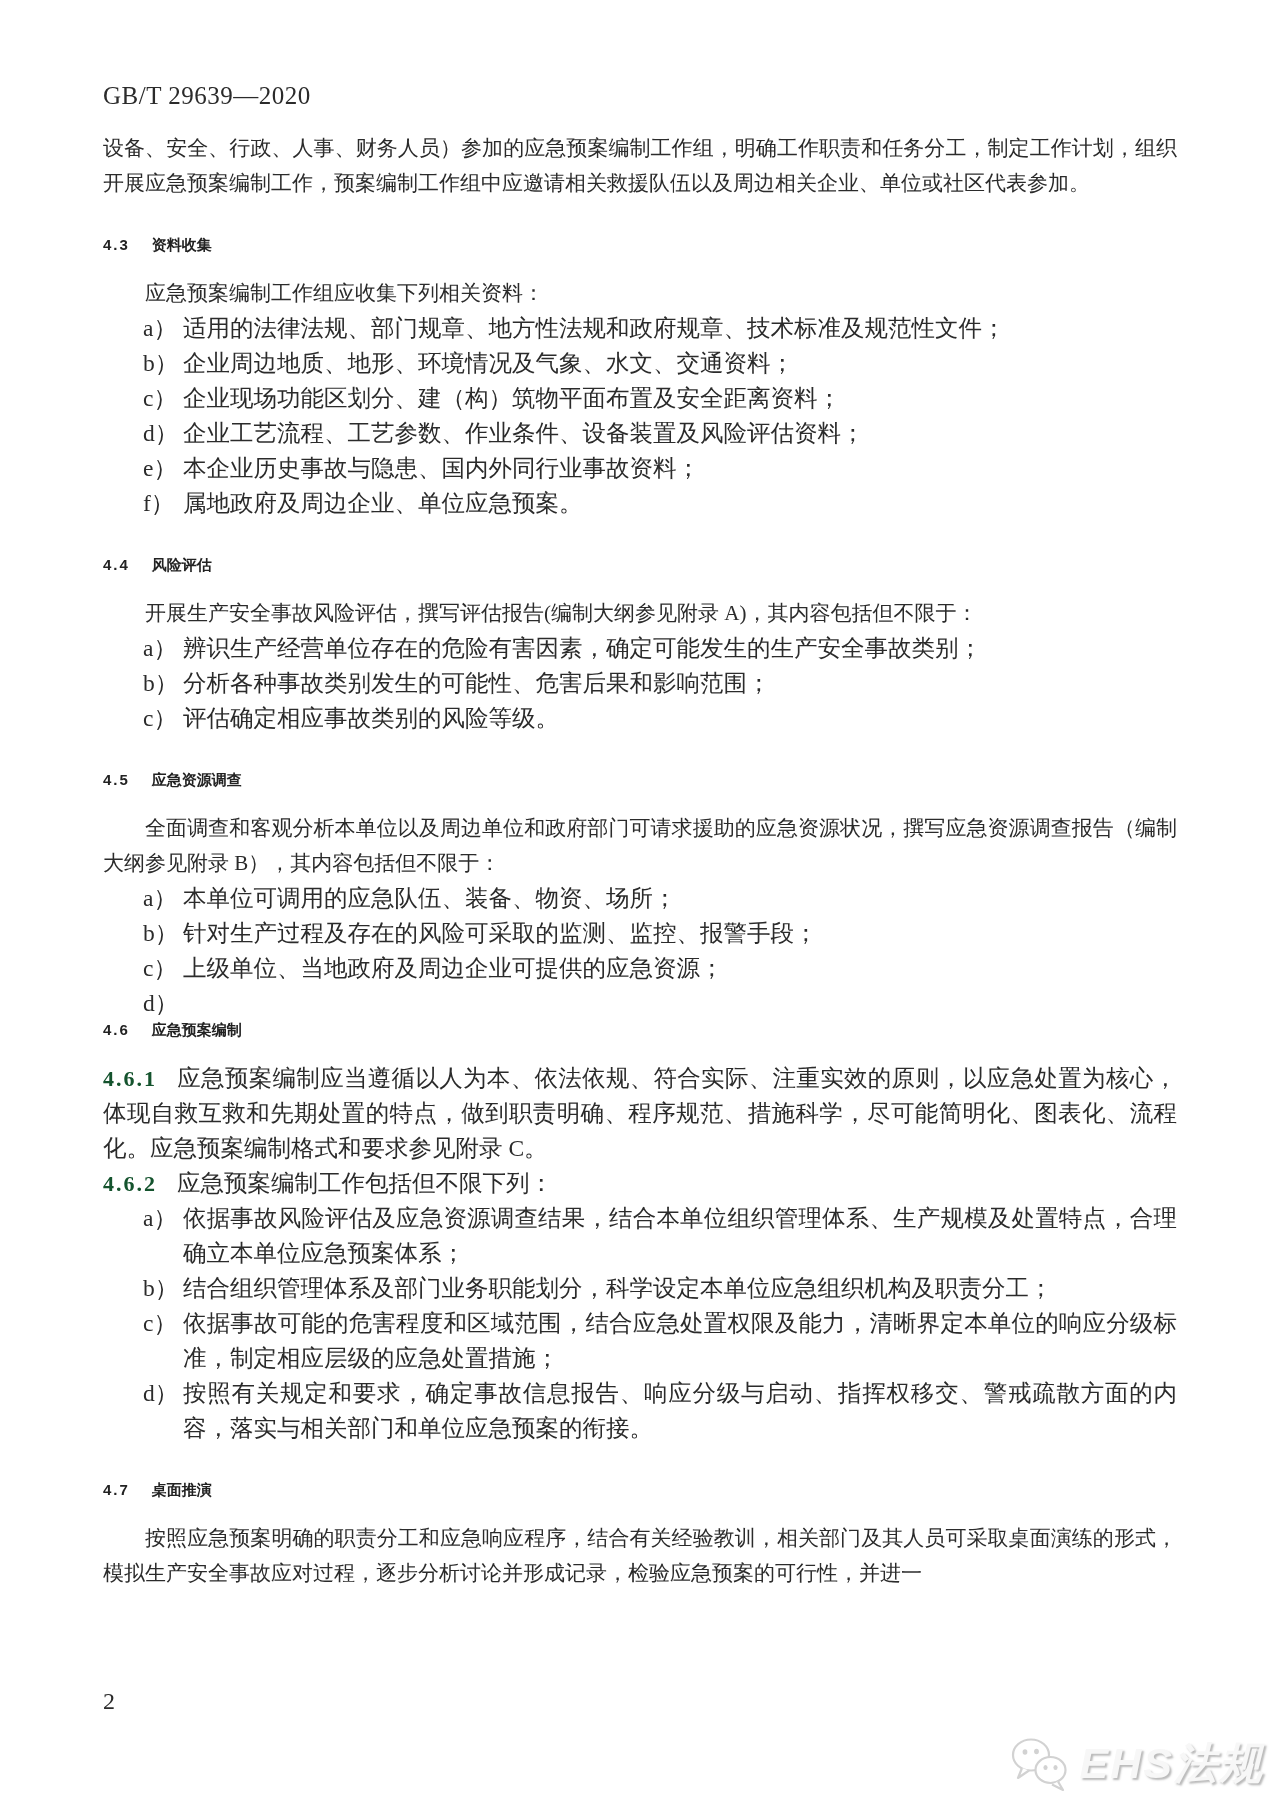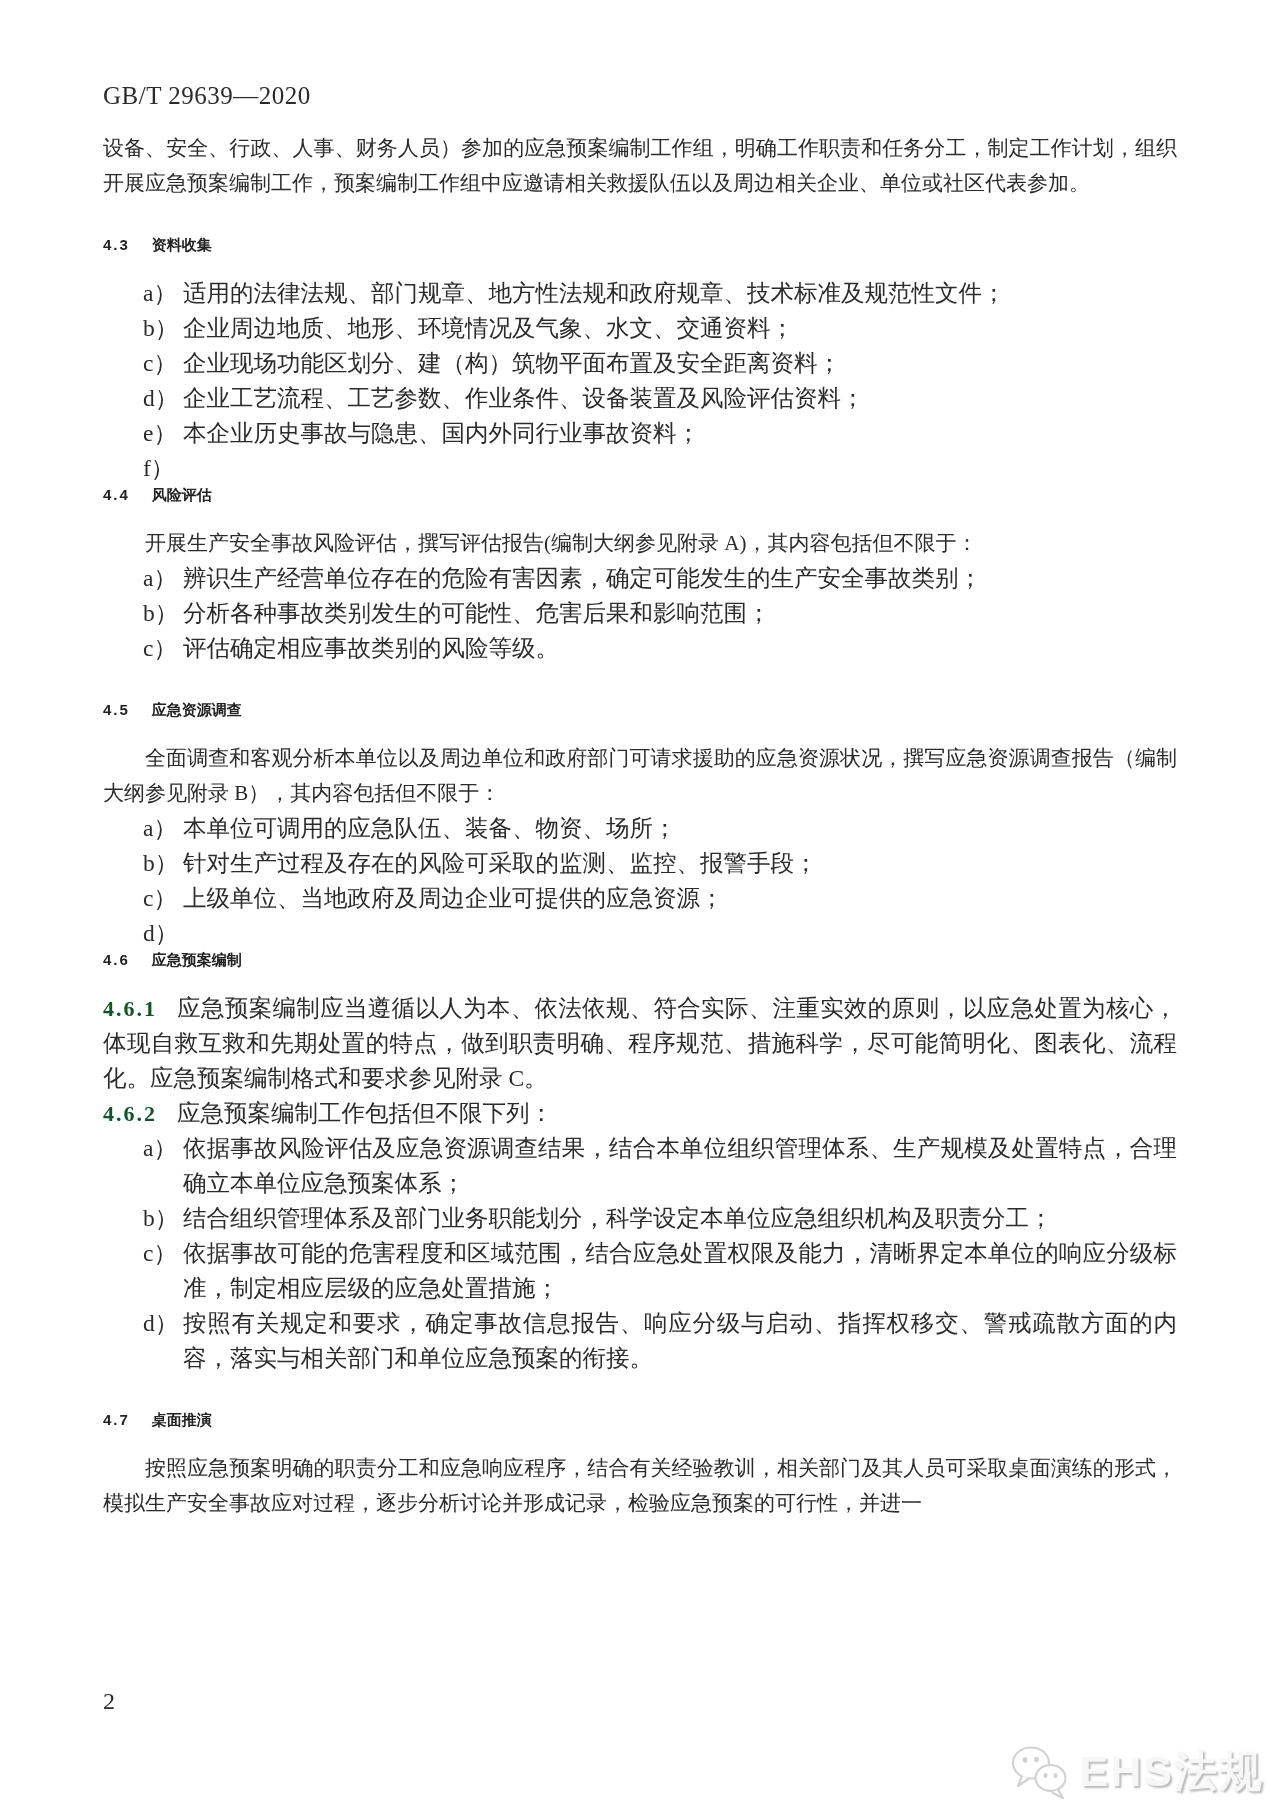--- a/index.html
+++ b/index.html
@@ -60,24 +60,25 @@
     text-align: justify;
   }
   .li .marker { position: absolute; left: 40px; top: 0; }
   .page-number {
     position: absolute;
     left: 103px; top: 1688px;
     font-size: 24px;
   }
   .watermark {
     position: absolute;
-    right: 16px; bottom: 8px;
+    right: 16px; bottom: 16px;
     display: flex;
     align-items: flex-start;
     white-space: nowrap;
+    font-style: italic;
   }
   .watermark .wm-icon { margin-right: 10px; }
   .watermark .wm-label {
     font-family: "Liberation Sans", "DejaVu Sans", sans-serif;
     font-weight: bold;
     font-size: 43px;
     color: #f7f7f7;
     text-shadow: 2px 2px 2px rgba(130,130,130,0.55), -1px -1px 0 #ffffff;
     letter-spacing: 2px;
   }
@@ -87,26 +88,27 @@
 
 <div class="page">
 
   <header>
     <div class="std-number">GB/T 29639—2020</div>
   </header>
 
   <main class="doc-body">
       <p class="para">设备、安全、行政、人事、财务人员）参加的应急预案编制工作组，明确工作职责和任务分工，制定工作计划，组织开展应急预案编制工作，预案编制工作组中应邀请相关救援队伍以及周边相关企业、单位或社区代表参加。</p>
       <h2 class="heading"><span class="hnum">4.3</span><span class="htitle">资料收集</span></h2>
+      <p class="para indent">应急预案编制工作组应收集下列相关资料：</p>
       <div class="li"><span class="marker">a）</span><span>适用的法律法规、部门规章、地方性法规和政府规章、技术标准及规范性文件；</span></div>
       <div class="li"><span class="marker">b）</span><span>企业周边地质、地形、环境情况及气象、水文、交通资料；</span></div>
       <div class="li"><span class="marker">c）</span><span>企业现场功能区划分、建（构）筑物平面布置及安全距离资料；</span></div>
       <div class="li"><span class="marker">d）</span><span>企业工艺流程、工艺参数、作业条件、设备装置及风险评估资料；</span></div>
       <div class="li"><span class="marker">e）</span><span>本企业历史事故与隐患、国内外同行业事故资料；</span></div>
-      <div class="li"><span class="marker">f）</span></div>
+      <div class="li"><span class="marker">f）</span><span>属地政府及周边企业、单位应急预案。</span></div>
       <h2 class="heading"><span class="hnum">4.4</span><span class="htitle">风险评估</span></h2>
       <p class="para indent">开展生产安全事故风险评估，撰写评估报告(编制大纲参见附录 A)，其内容包括但不限于：</p>
       <div class="li"><span class="marker">a）</span><span>辨识生产经营单位存在的危险有害因素，确定可能发生的生产安全事故类别；</span></div>
       <div class="li"><span class="marker">b）</span><span>分析各种事故类别发生的可能性、危害后果和影响范围；</span></div>
       <div class="li"><span class="marker">c）</span><span>评估确定相应事故类别的风险等级。</span></div>
       <h2 class="heading"><span class="hnum">4.5</span><span class="htitle">应急资源调查</span></h2>
       <p class="para indent">全面调查和客观分析本单位以及周边单位和政府部门可请求援助的应急资源状况，撰写应急资源调查报告（编制大纲参见附录 B），其内容包括但不限于：</p>
       <div class="li"><span class="marker">a）</span><span>本单位可调用的应急队伍、装备、物资、场所；</span></div>
       <div class="li"><span class="marker">b）</span><span>针对生产过程及存在的风险可采取的监测、监控、报警手段；</span></div>
       <div class="li"><span class="marker">c）</span><span>上级单位、当地政府及周边企业可提供的应急资源；</span></div>

